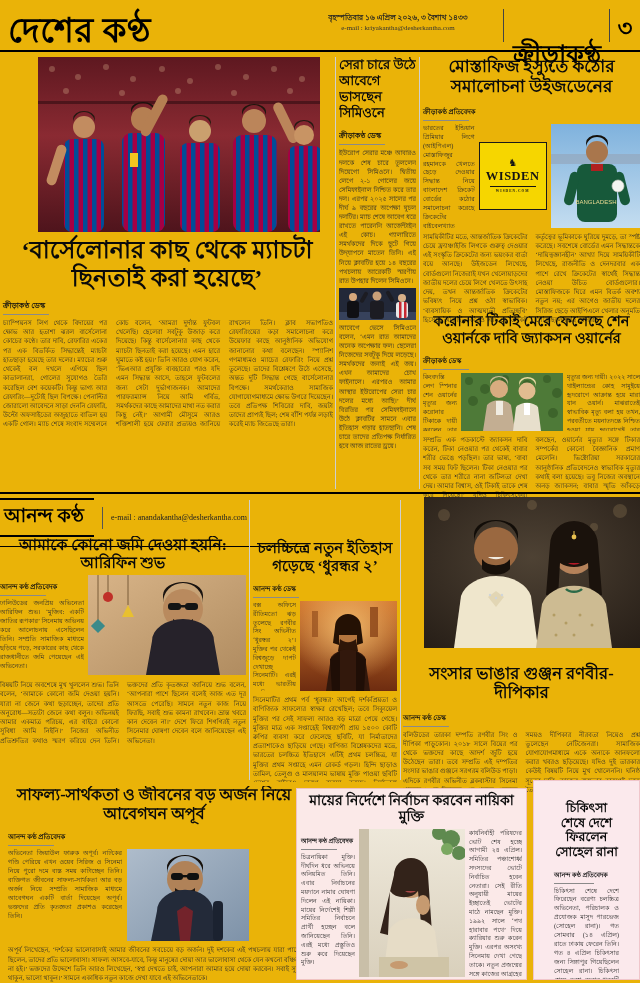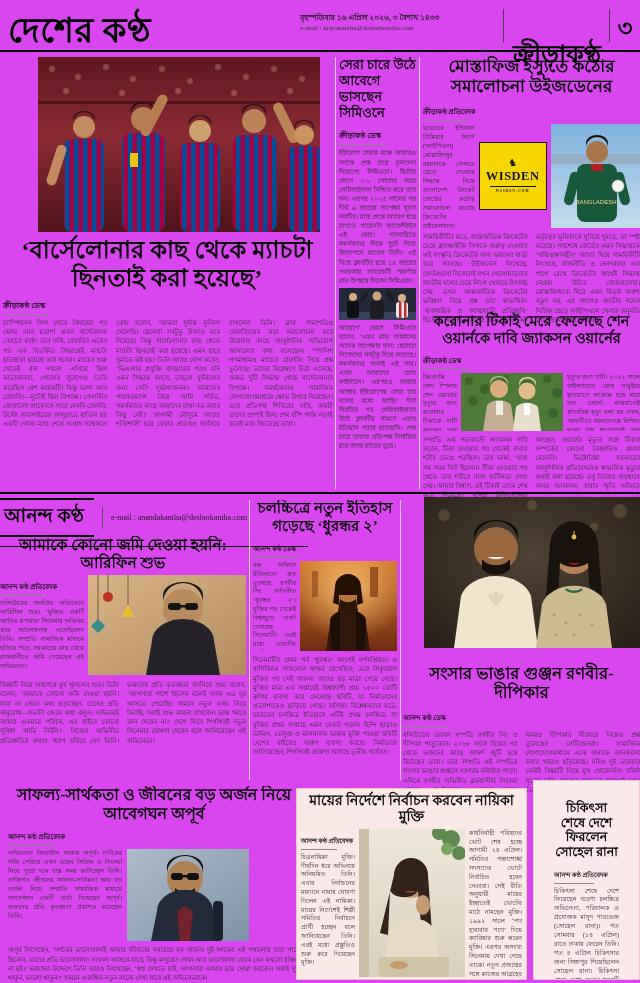--- a/index.html
+++ b/index.html
@@ -1,32 +1,32 @@
 <!DOCTYPE html>
 <html><head>
 <meta charset="utf-8">
 <style>
   html,body{margin:0;padding:0;background:#e8e8e8;}
-  .sheet{position:relative;width:640px;height:983px;margin:0 auto;background:#d946ef;
+  .sheet{position:relative;width:640px;height:983px;margin:0 auto;background:#eab308;
          font-family:"Liberation Serif",serif;color:#141414;overflow:hidden;}
   .abs{position:absolute;}
   .hl{font-weight:bold;text-align:center;line-height:1.17;color:#0a0a0a;}
   .hl-left{font-weight:bold;text-align:left;line-height:1.22;color:#0a0a0a;}
   .byline{font-size:7.5px;font-weight:bold;color:#111;}
   .brule{width:46px;border-bottom:1px solid #8a8a8a;margin:2px 0 3px 0;}
   .body{font-size:6.5px;line-height:1.42;text-align:justify;color:#2a2a2a;word-break:break-word;}
   .cols2{column-count:2;column-gap:8px;}
   .cols3{column-count:3;column-gap:9px;}
   .vr{position:absolute;width:1px;background:#cfcfcf;}
   .hrule{position:absolute;background:#000;}
   .photo{display:block;overflow:hidden;}
   .photo svg{display:block;}
   .clip{overflow:hidden;}
   .mast{font-weight:bold;font-size:34px;letter-spacing:0.5px;color:#000;}
-  .dateline{font-size:7.5px;font-weight:bold;text-align:left;line-height:1.5;color:#222;}
+  .dateline{font-size:7.5px;font-weight:bold;text-align:center;line-height:1.5;color:#222;}
   .dateline .em{font-weight:normal;font-size:7px;color:#333;}
   .secname{font-weight:bold;font-size:25px;color:#000;text-align:center;}
   .pagenum{font-weight:bold;font-size:23px;color:#000;text-align:center;}
   .entlabel{font-weight:bold;font-size:19px;border-top:2px solid #000;border-bottom:2px solid #000;
             padding:1px 10px 2px 4px;color:#000;}
   .entmail{font-size:8px;color:#222;}
   .wisden{width:66px;height:66px;background:#f6d600;border:1px solid #1a1a1a;
           display:flex;flex-direction:column;align-items:center;justify-content:center;gap:1px;}
   .wisden .crest{font-size:10px;line-height:1;color:#141414;}
   .wisden .wt{font-weight:bold;font-size:12.5px;letter-spacing:0.5px;color:#141414;}
@@ -268,21 +268,21 @@
           <path d="M58 100 l6 -34 a31 22 0 0 1 62 0 l6 34 z" fill="#26222a"></path>
         </svg>
       </div>
     </div>
     <div class="body cols2 clip" style="width:246px;height:112px;margin-top:5px;">বিষয়টি নিয়ে অবশেষে মুখ খুললেন শুভ। তিনি বলেন, ‘আমাকে কোনো জমি দেওয়া হয়নি। যারা না জেনে কথা ছড়াচ্ছেন, তাদের প্রতি অনুরোধ—সত্যটা জেনে কথা বলুন। অভিনয়ই আমার একমাত্র পরিচয়, এর বাইরে কোনো সুবিধা আমি নিইনি।’ নিজের অভিনীত প্রতিশ্রুতির কথাও স্মরণ করিয়ে দেন তিনি। ভক্তদের প্রতি কৃতজ্ঞতা জানিয়ে শুভ বলেন, ‘আপনারা পাশে ছিলেন বলেই আজ এত দূর আসতে পেরেছি। সামনে নতুন কাজ নিয়ে ফিরছি, সবাই শুভ কামনা রাখবেন। ভ্রান্ত খবরে কান দেবেন না।’ দেশে ফিরে শিগগিরই নতুন সিনেমার ঘোষণা দেবেন বলে জানিয়েছেন এই অভিনেতা।</div>
   </div>
 
   <div class="vr" style="left:249px;top:500px;height:280px;"></div>
 
   <div class="abs clip" style="left:253px;top:500px;width:144px;height:282px;">
-    <div class="hl" style="font-size:15px;">চলচ্চিত্রে নতুন ইতিহাস গড়েছে ‘ধুরন্ধর ২’</div>
+    <div class="hl" style="font-size:15px;margin-top:40px;">চলচ্চিত্রে নতুন ইতিহাস গড়েছে ‘ধুরন্ধর ২’</div>
     <div style="margin:2px 0;">
       <span class="byline" style="font-size:6.8px;">আনন্দ কণ্ঠ ডেস্ক</span>
       <div class="brule"></div>
     </div>
     <div class="row" style="gap:4px;height:90px;">
       <div class="body clip" style="width:43px;height:90px;font-size:6.2px;">বক্স অফিসে রীতিমতো ঝড় তুলেছে রণবীর সিং অভিনীত ‘ধুরন্ধর ২’। মুক্তির পর থেকেই বিশ্বজুড়ে দাপট দেখাচ্ছে সিনেমাটি। এরই মধ্যে ভারতীয় চলচ্চিত্রের ইতিহাসে নতুন মাইলফলক স্পর্শ করেছে।</div>
       <div class="photo">
         <svg width="97" height="90" viewBox="0 0 97 90">
           <defs>
               <linearGradient id="dhbg" x1="0" y1="0" x2="0" y2="1">

